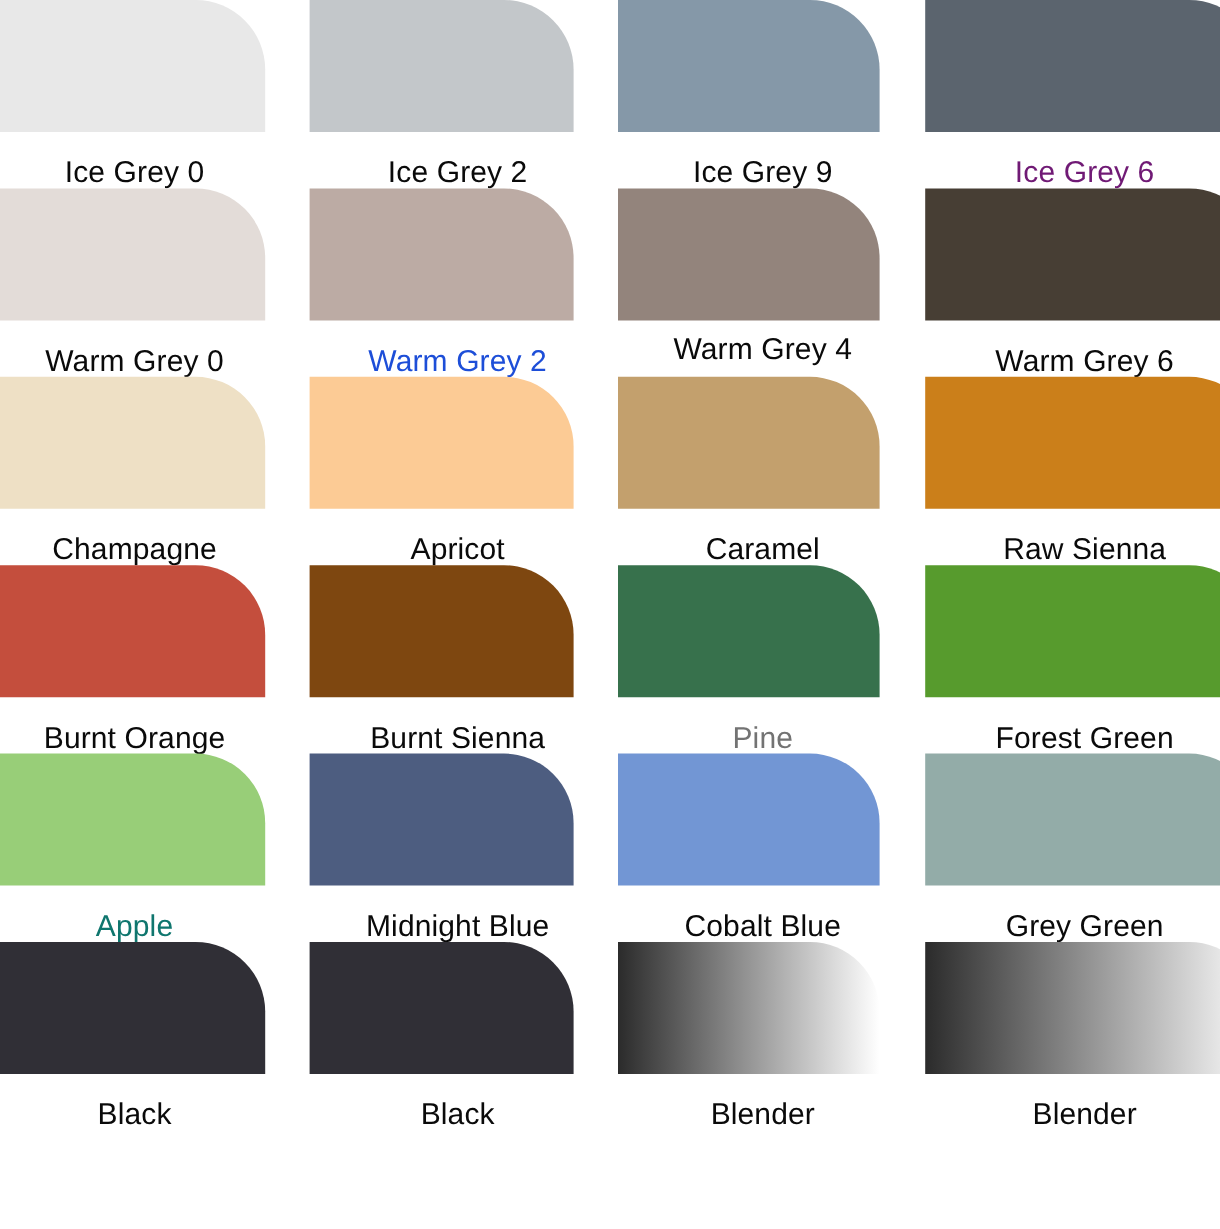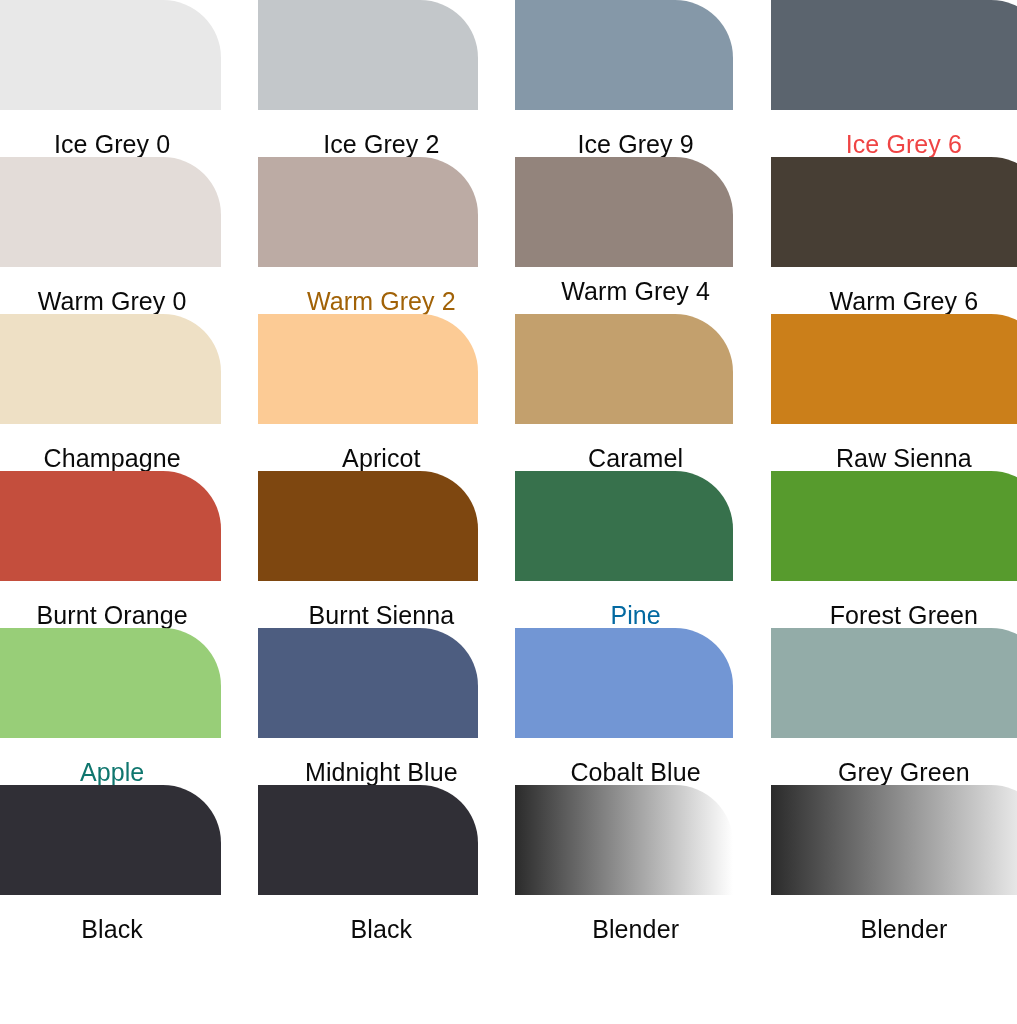--- a/index.html
+++ b/index.html
@@ -72,29 +72,29 @@
     <div class="swatch-cell col-2">
       <div class="swatch-chip" style="background: rgb(195, 199, 202);"></div>
       <div class="swatch-label" style="color: rgb(10, 10, 10);">Ice Grey 2</div>
     </div>
     <div class="swatch-cell col-3">
       <div class="swatch-chip" style="background: rgb(133, 152, 168);"></div>
       <div class="swatch-label" style="color: rgb(10, 10, 10);">Ice Grey 9</div>
     </div>
     <div class="swatch-cell col-4">
       <div class="swatch-chip" style="background: rgb(91, 100, 110);"></div>
-      <div class="swatch-label" style="color: #ef4444;">Ice Grey 6</div>
+      <div class="swatch-label" style="color: #701a75;">Ice Grey 6</div>
     </div>
     <div class="swatch-cell col-1">
       <div class="swatch-chip" style="background: rgb(227, 220, 216);"></div>
       <div class="swatch-label" style="color: rgb(10, 10, 10);">Warm Grey 0</div>
     </div>
     <div class="swatch-cell col-2">
       <div class="swatch-chip" style="background: rgb(188, 171, 164);"></div>
-      <div class="swatch-label" style="color: #a16207;">Warm Grey 2</div>
+      <div class="swatch-label" style="color: #1d4ed8;">Warm Grey 2</div>
     </div>
     <div class="swatch-cell col-3">
       <div class="swatch-chip" style="background: rgb(147, 132, 124);"></div>
       <div class="swatch-label" style="color: rgb(10, 10, 10); margin-top: 12px;">Warm Grey 4</div>
     </div>
     <div class="swatch-cell col-4">
       <div class="swatch-chip" style="background: rgb(71, 62, 52);"></div>
       <div class="swatch-label" style="color: rgb(10, 10, 10);">Warm Grey 6</div>
     </div>
     <div class="swatch-cell col-1">
@@ -116,21 +116,21 @@
     <div class="swatch-cell col-1">
       <div class="swatch-chip" style="background: rgb(196, 78, 61);"></div>
       <div class="swatch-label" style="color: rgb(10, 10, 10);">Burnt Orange</div>
     </div>
     <div class="swatch-cell col-2">
       <div class="swatch-chip" style="background: rgb(126, 71, 16);"></div>
       <div class="swatch-label" style="color: rgb(10, 10, 10);">Burnt Sienna</div>
     </div>
     <div class="swatch-cell col-3">
       <div class="swatch-chip" style="background: rgb(55, 113, 76);"></div>
-      <div class="swatch-label" style="color: #0369a1;">Pine</div>
+      <div class="swatch-label" style="color: #737373;">Pine</div>
     </div>
     <div class="swatch-cell col-4">
       <div class="swatch-chip" style="background: rgb(87, 155, 45);"></div>
       <div class="swatch-label" style="color: rgb(10, 10, 10);">Forest Green</div>
     </div>
     <div class="swatch-cell col-1">
       <div class="swatch-chip" style="background: rgb(152, 206, 120);"></div>
       <div class="swatch-label" style="color: #0f766e;">Apple</div>
     </div>
     <div class="swatch-cell col-2">

